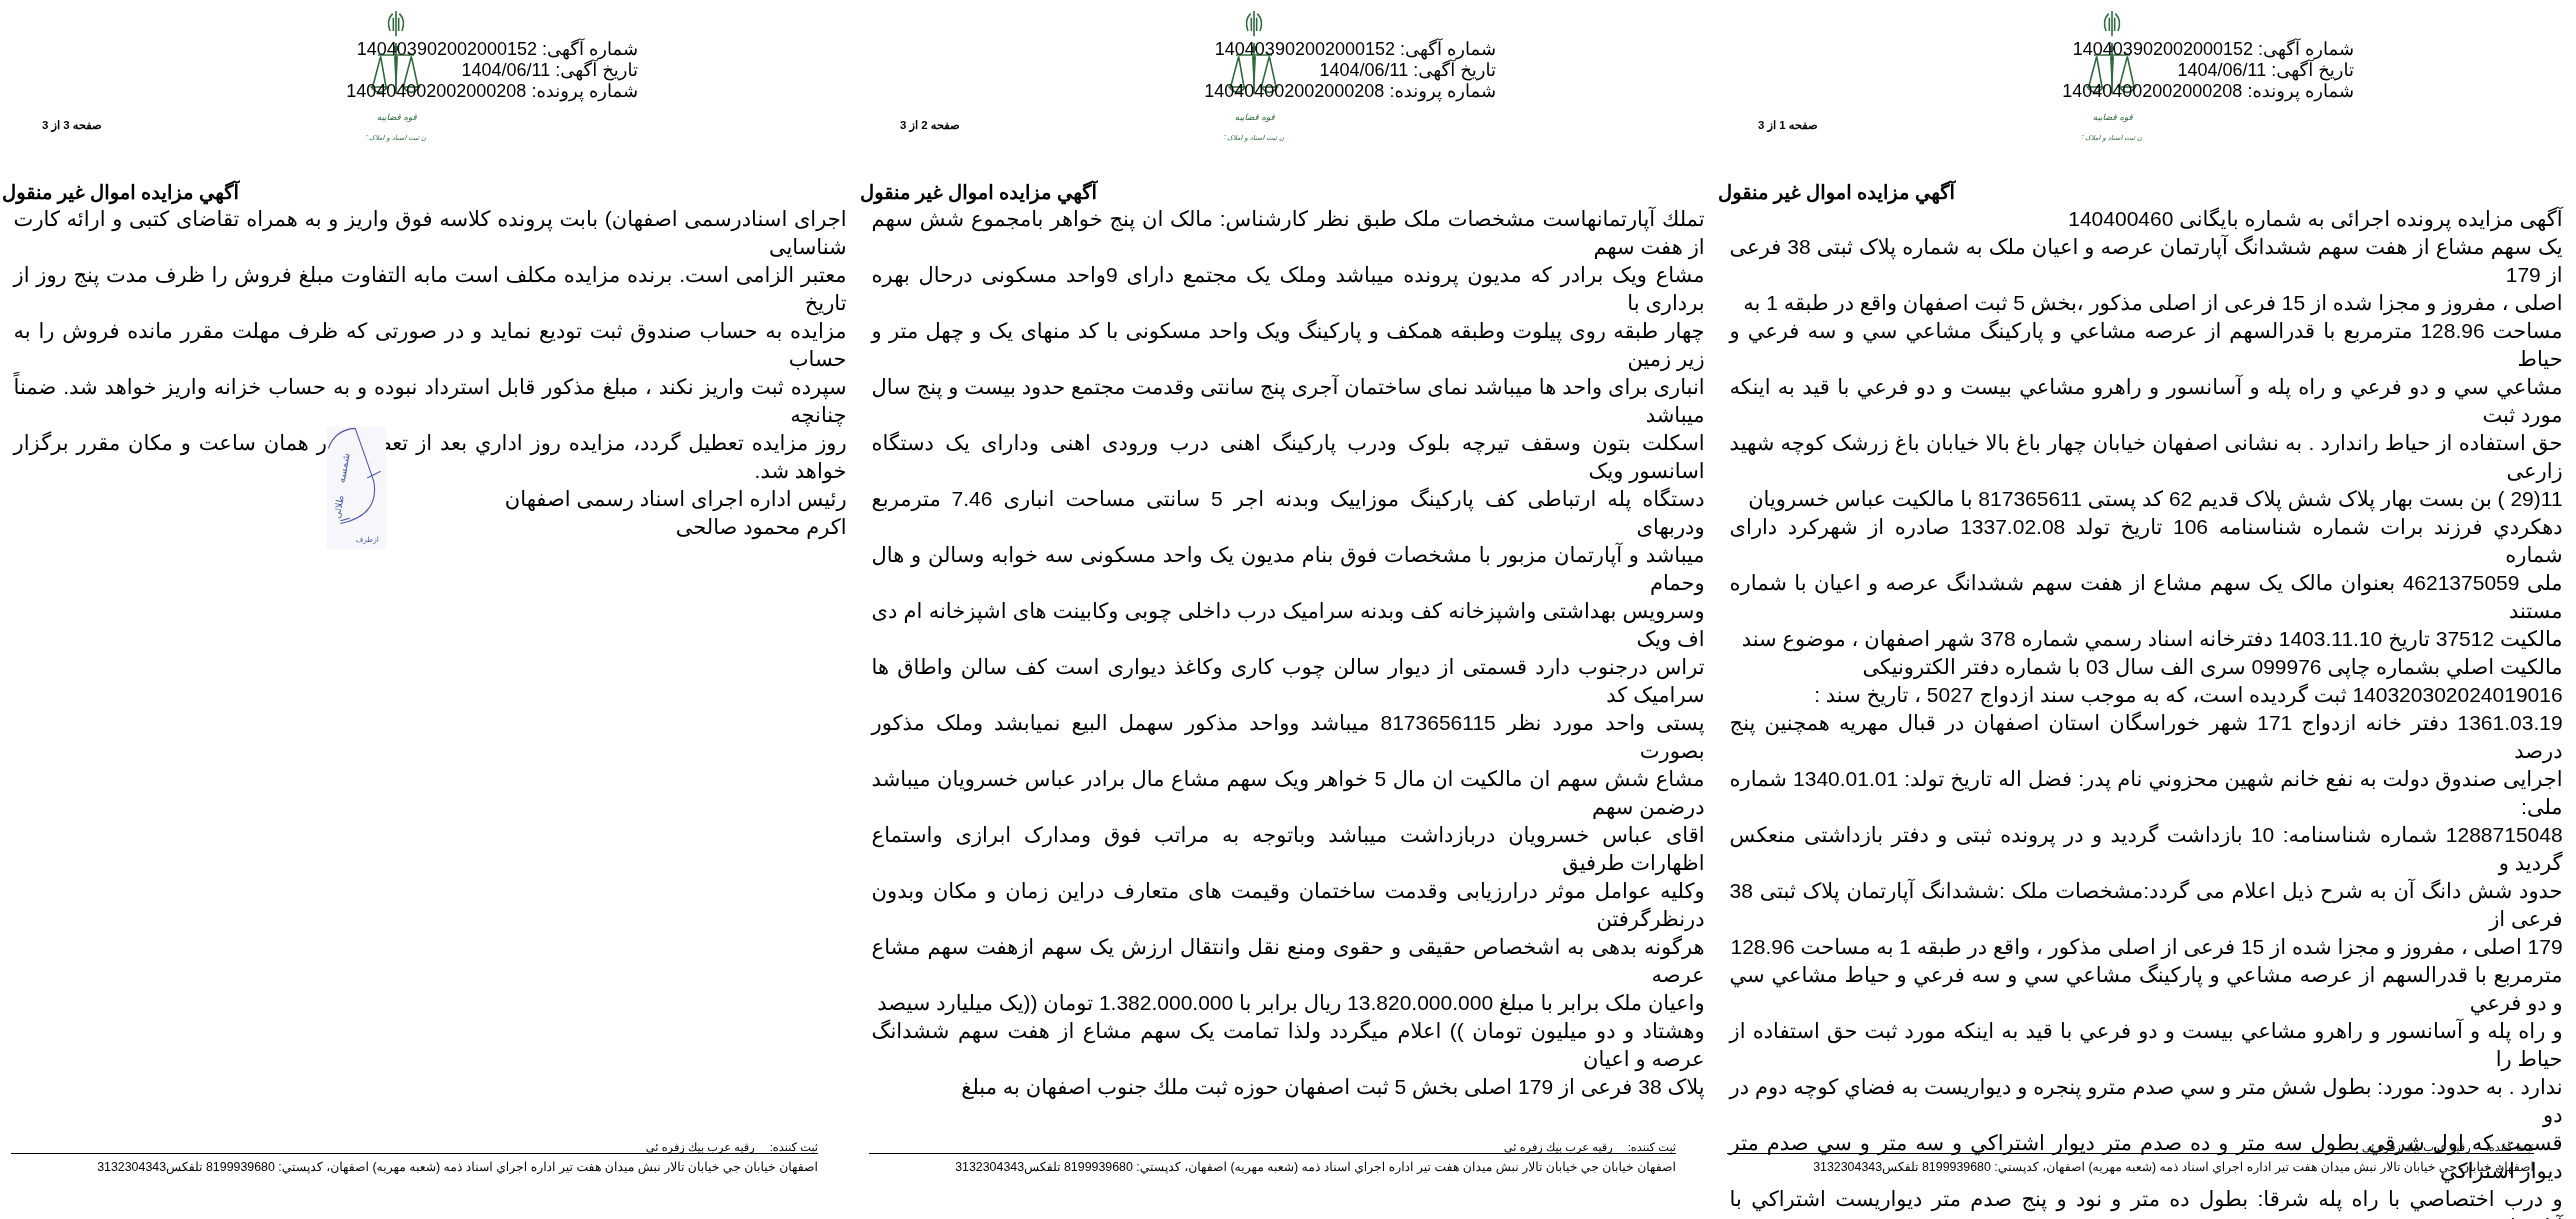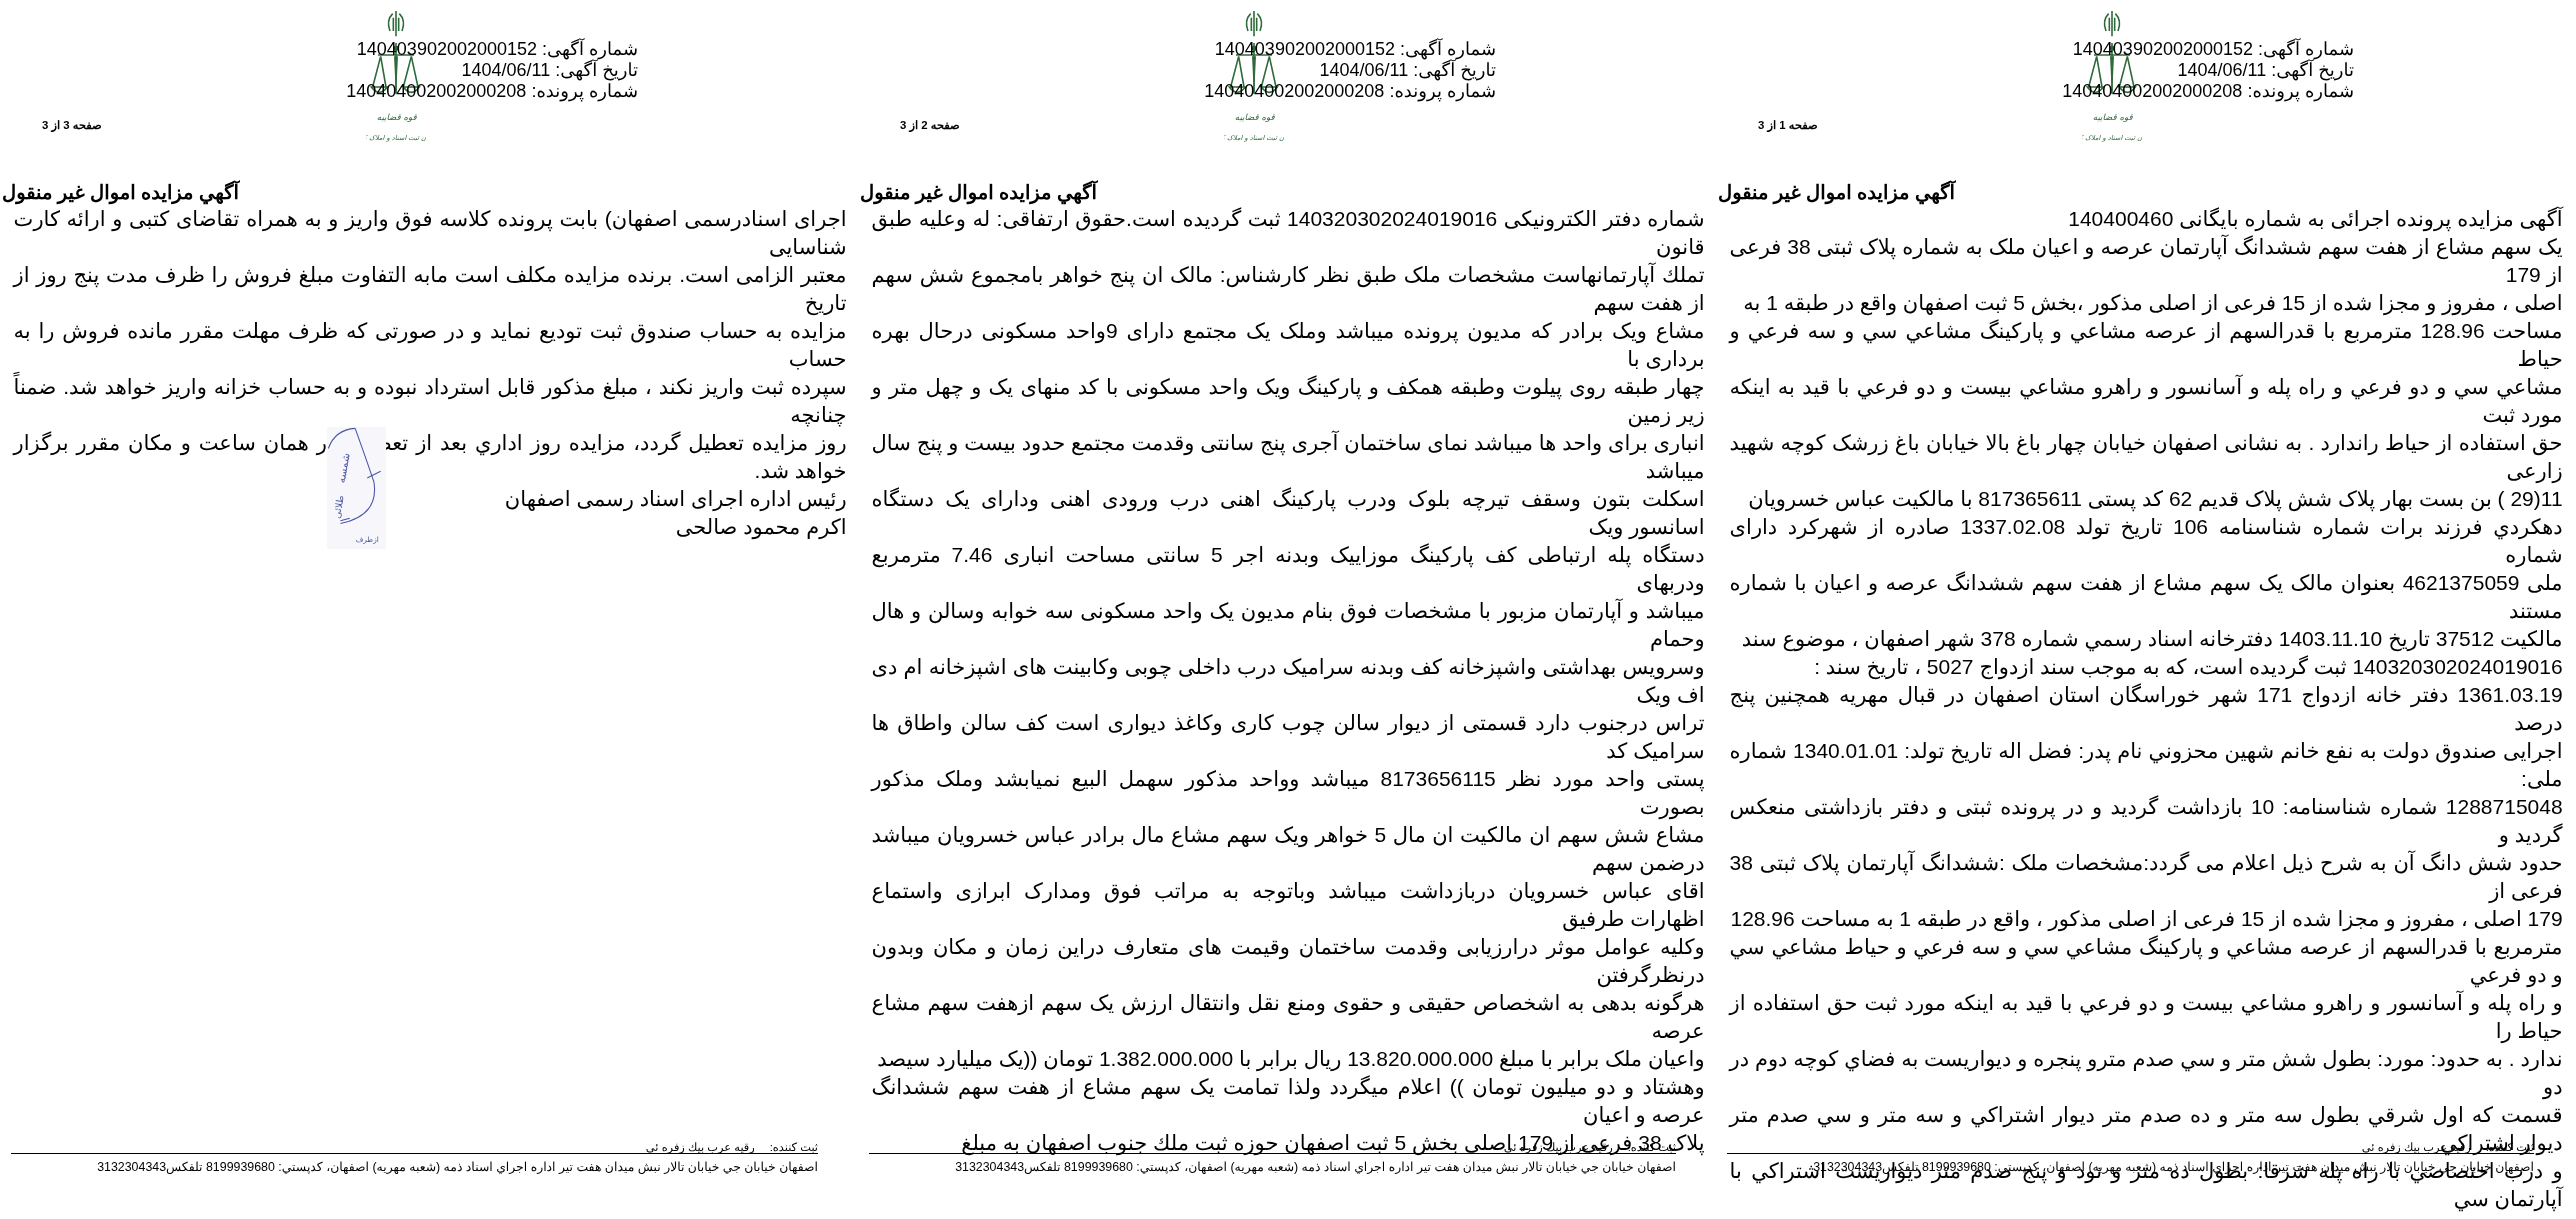--- a/index.html
+++ b/index.html
@@ -59,20 +59,21 @@
       <span class="line">آگهی مزایده پرونده اجرائی به شماره بایگانی 140400460</span>
       <span class="line">یک سهم مشاع از هفت سهم ششدانگ آپارتمان عرصه و اعیان ملک به شماره پلاک ثبتی 38 فرعی از 179</span>
       <span class="line">اصلی ، مفروز و مجزا شده از 15 فرعی از اصلی مذکور ،بخش 5 ثبت اصفهان واقع در طبقه 1 به</span>
       <span class="line">مساحت 128.96 مترمربع با قدرالسهم از عرصه مشاعي و پاركينگ مشاعي سي و سه فرعي و حياط</span>
       <span class="line">مشاعي سي و دو فرعي و راه پله و آسانسور و راهرو مشاعي بيست و دو فرعي با قيد به اینکه مورد ثبت</span>
       <span class="line">حق استفاده از حياط راندارد . به نشانی اصفهان خیابان چهار باغ بالا خیابان باغ زرشک کوچه شهید زارعی</span>
       <span class="line">11(29 ) بن بست بهار پلاک شش پلاک قدیم 62 کد پستی 817365611 با مالکیت عباس خسرویان</span>
       <span class="line">دهكردي فرزند برات شماره شناسنامه 106 تاريخ تولد 1337.02.08 صادره از شهركرد داراى شماره</span>
       <span class="line">ملی 4621375059 بعنوان مالک یک سهم مشاع از هفت سهم ششدانگ عرصه و اعیان با شماره مستند</span>
       <span class="line">مالکیت 37512 تاریخ 1403.11.10 دفترخانه اسناد رسمي شماره 378 شهر اصفهان ، موضوع سند</span>
+      <span class="line">مالكيت اصلي بشماره چاپی 099976 سری الف سال 03 با شماره دفتر الکترونیکی</span>
       <span class="line">140320302024019016 ثبت گرديده است، كه به موجب سند ازدواج 5027 ، تاريخ سند :</span>
       <span class="line">1361.03.19 دفتر خانه ازدواج 171 شهر خوراسگان استان اصفهان در قبال مهريه همچنين پنج درصد</span>
       <span class="line">اجرایی صندوق دولت به نفع خانم شهين محزوني نام پدر: فضل اله تاريخ تولد: 1340.01.01 شماره ملی:</span>
       <span class="line">1288715048 شماره شناسنامه: 10 بازداشت گرديد و در پرونده ثبتی و دفتر بازداشتی منعكس گرديد و</span>
       <span class="line">حدود شش دانگ آن به شرح ذیل اعلام می گردد:مشخصات ملک :ششدانگ آپارتمان پلاک ثبتی 38 فرعی از</span>
       <span class="line">179 اصلی ، مفروز و مجزا شده از 15 فرعی از اصلی مذکور ، واقع در طبقه 1 به مساحت 128.96</span>
       <span class="line">مترمربع با قدرالسهم از عرصه مشاعي و پاركينگ مشاعي سي و سه فرعي و حياط مشاعي سي و دو فرعي</span>
       <span class="line">و راه پله و آسانسور و راهرو مشاعي بيست و دو فرعي با قيد به اینکه مورد ثبت حق استفاده از حياط را</span>
       <span class="line">ندارد . به حدود: مورد: بطول شش متر و سي صدم مترو پنجره و ديواريست به فضاي كوچه دوم در دو</span>
       <span class="line">قسمت كه اول شرقي بطول سه متر و ده صدم متر ديوار اشتراكي و سه متر و سي صدم متر ديوار اشتراكي</span>
@@ -106,21 +107,20 @@
       </svg>
     </div>
     <div class="meta">
       <div class="row"><span>شماره آگهی:</span> <span class="val">140403902002000152</span></div>
       <div class="row"><span>تاریخ آگهی:</span> <span class="val">1404/06/11</span></div>
       <div class="row"><span>شماره پرونده:</span> <span class="val">140404002002000208</span></div>
     </div>
     <div class="page-no">صفحه 2 از 3</div>
     <div class="title">آگهي مزايده اموال غير منقول</div>
     <div class="body">
-      <span class="line">شماره دفتر الکترونیکی 140320302024019016 ثبت گرديده است.حقوق ارتفاقی: له وعلیه طبق قانون</span>
       <span class="line">تملك آپارتمانهاست مشخصات ملک طبق نظر کارشناس: مالک ان پنج خواهر بامجموع شش سهم از هفت سهم</span>
       <span class="line">مشاع ویک برادر که مدیون پرونده میباشد وملک یک مجتمع دارای 9واحد مسکونی درحال بهره برداری با</span>
       <span class="line">چهار طبقه روی پیلوت وطبقه همکف و پارکینگ ویک واحد مسکونی با کد منهای یک و چهل متر و زیر زمین</span>
       <span class="line">انباری برای واحد ها میباشد نمای ساختمان آجری پنج سانتی وقدمت مجتمع حدود بیست و پنج سال میباشد</span>
       <span class="line">اسکلت بتون وسقف تیرچه بلوک ودرب پارکینگ اهنی درب ورودی اهنی ودارای یک دستگاه اسانسور ویک</span>
       <span class="line">دستگاه پله ارتباطی کف پارکینگ موزاییک وبدنه اجر 5 سانتی مساحت انباری 7.46 مترمربع ودربهای</span>
       <span class="line">میباشد و آپارتمان مزبور با مشخصات فوق بنام مدیون یک واحد مسکونی سه خوابه وسالن و هال وحمام</span>
       <span class="line">وسرویس بهداشتی واشپزخانه کف وبدنه سرامیک درب داخلی چوبی وکابینت های اشپزخانه ام دی اف ویک</span>
       <span class="line">تراس درجنوب دارد قسمتی از دیوار سالن چوب کاری وکاغذ دیواری است کف سالن واطاق ها سرامیک کد</span>
       <span class="line">پستی واحد مورد نظر 8173656115 میباشد وواحد مذکور سهمل البیع نمیابشد وملک مذکور بصورت</span>

